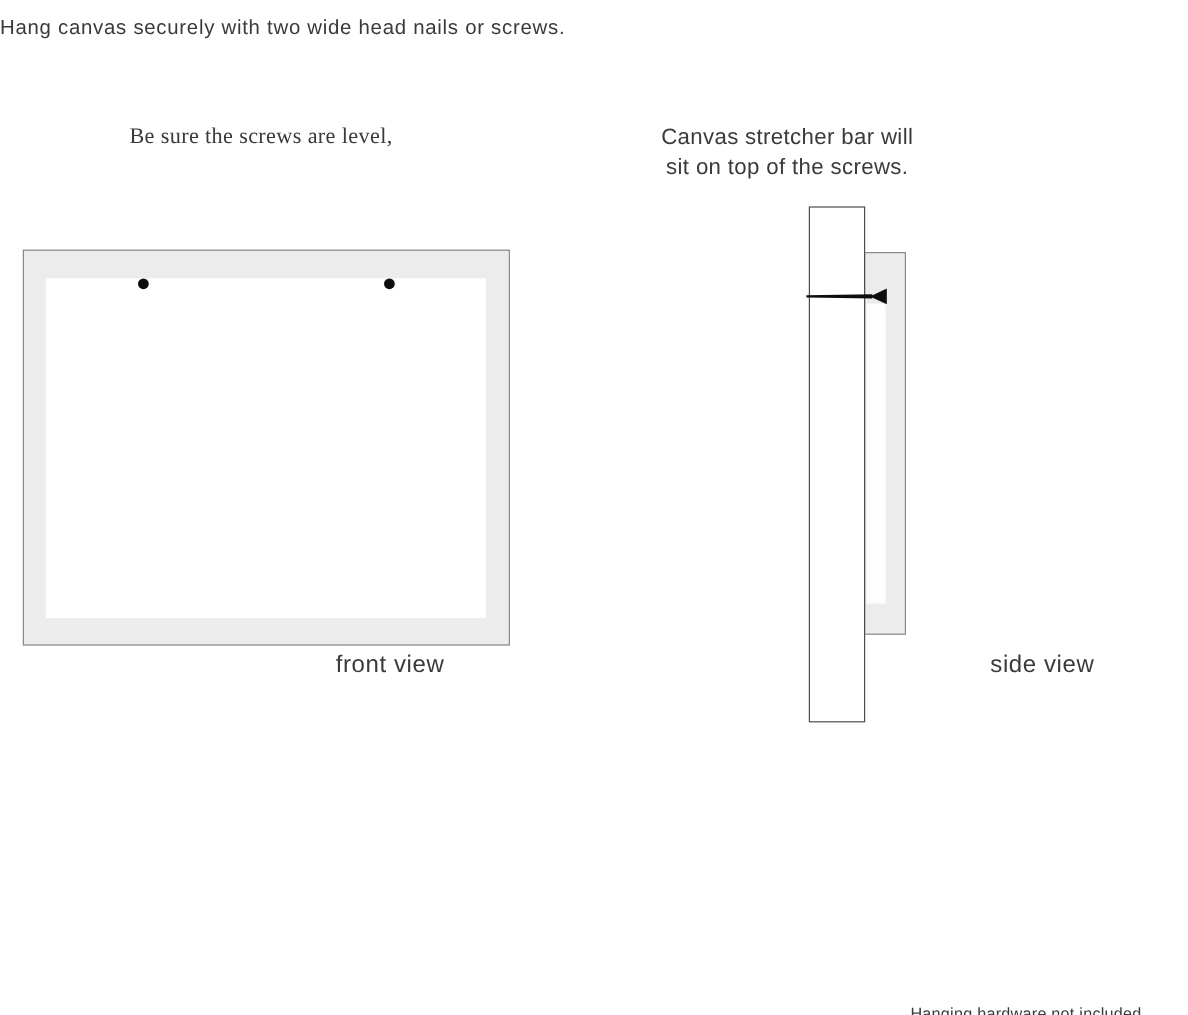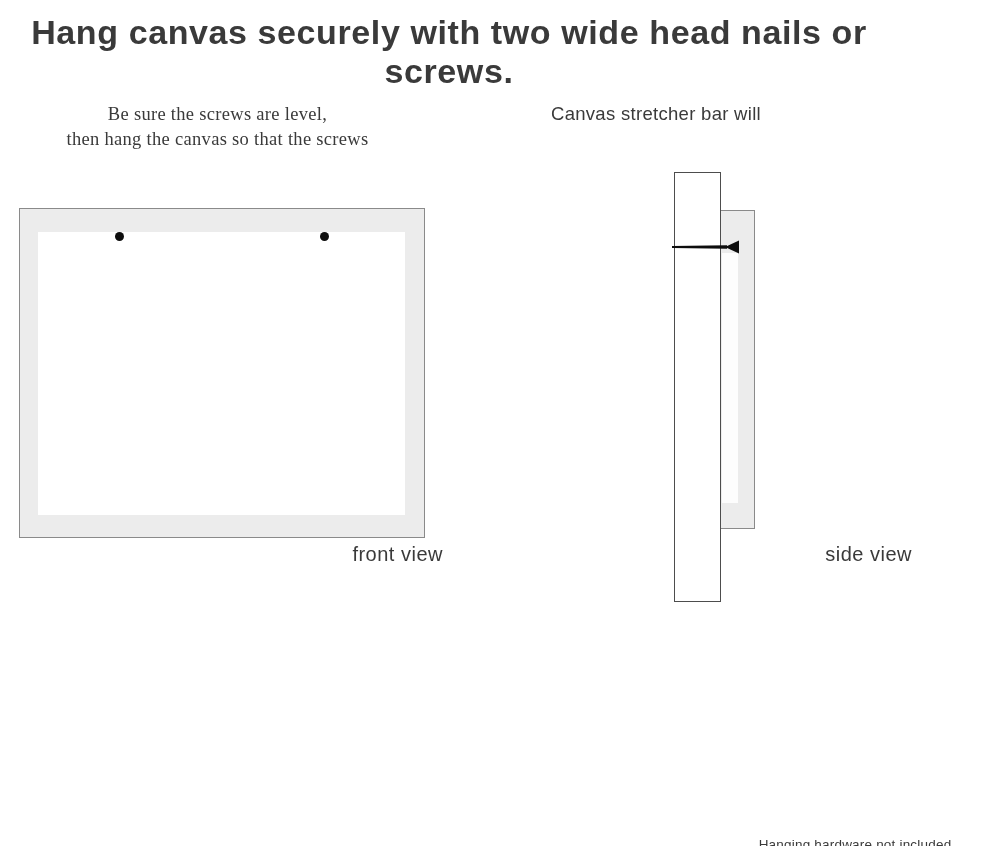--- a/index.html
+++ b/index.html
@@ -15,23 +15,23 @@
     font-family: "Liberation Sans", sans-serif;
     font-weight: 300;
     color: var(--text, #3a3a3a);
     overflow: hidden;
   }
   .title {
     position: absolute;
     left: 0;
     top: 13px;
     width: 898px;
-    text-align: center;
-    font-size: 34px;
-    font-weight: 700;
+    text-align: left;
+    font-size: 17px;
+    font-weight: 400;
     letter-spacing: 0.6px;
     color: var(--text, #3a3a3a);
     margin: 0;
   }
   .para {
     position: absolute;
     top: 102px;
     font-size: 18.5px;
     line-height: 24.6px;
     letter-spacing: 0.3px;
@@ -63,23 +63,23 @@
   .screw.left  { left: 115px; top: 232px; }
   .screw.right { left: 320px; top: 232px; }
 
   .caption {
     position: absolute;
     font-size: 20px;
     letter-spacing: 0.5px;
     color: var(--text, #3a3a3a);
   }
   .front-caption {
-    left: 243px; top: 543px;
+    left: 225px; top: 543px;
     width: 200px;
-    text-align: right;
+    text-align: center;
   }
   .side-caption {
     left: 732px; top: 543px;
     width: 180px;
     text-align: right;
   }
 
   
   .side-canvas {
     position: absolute;
@@ -121,25 +121,25 @@
 </style>
 </head>
 <body>
 
 <div id="canvas" style="--background: #ffffff; --text: #3a3a3a; --canvas-gray: #ececec; --frame-border: #8a8a8a; --wall-border: #4d4d4d; --hardware-black: #0d0d0d;">
 
   <h1 class="title">Hang canvas securely with two wide head nails or screws.</h1>
 
   <div class="para front-para">
     <div>Be sure the screws are level,</div>
-    <div>then hang the canvas so that the screws</div>
   </div>
 
   <div class="para side-para">
     <div>Canvas stretcher bar will</div>
+    <div>sit on top of the screws.</div>
   </div>
 
   <div class="front-frame"></div>
   <div class="front-face"></div>
   <div class="screw left"></div>
   <div class="screw right"></div>
   <div class="caption front-caption">front view</div>
 
   <div class="side-canvas"></div>
   <div class="side-wall"></div>

